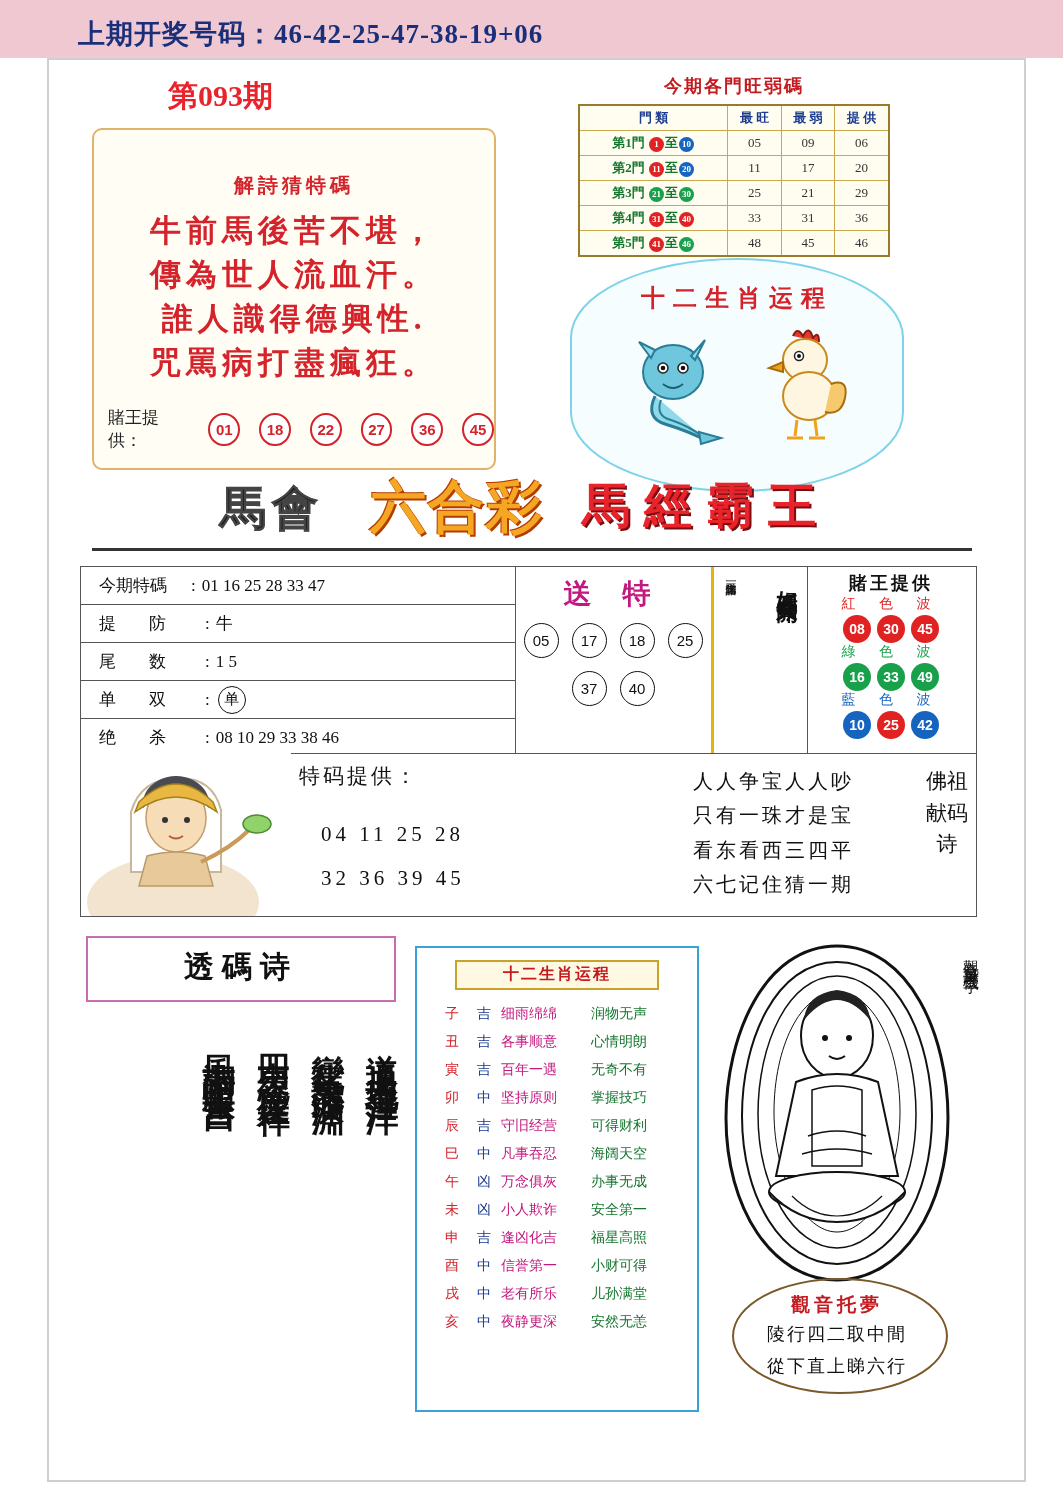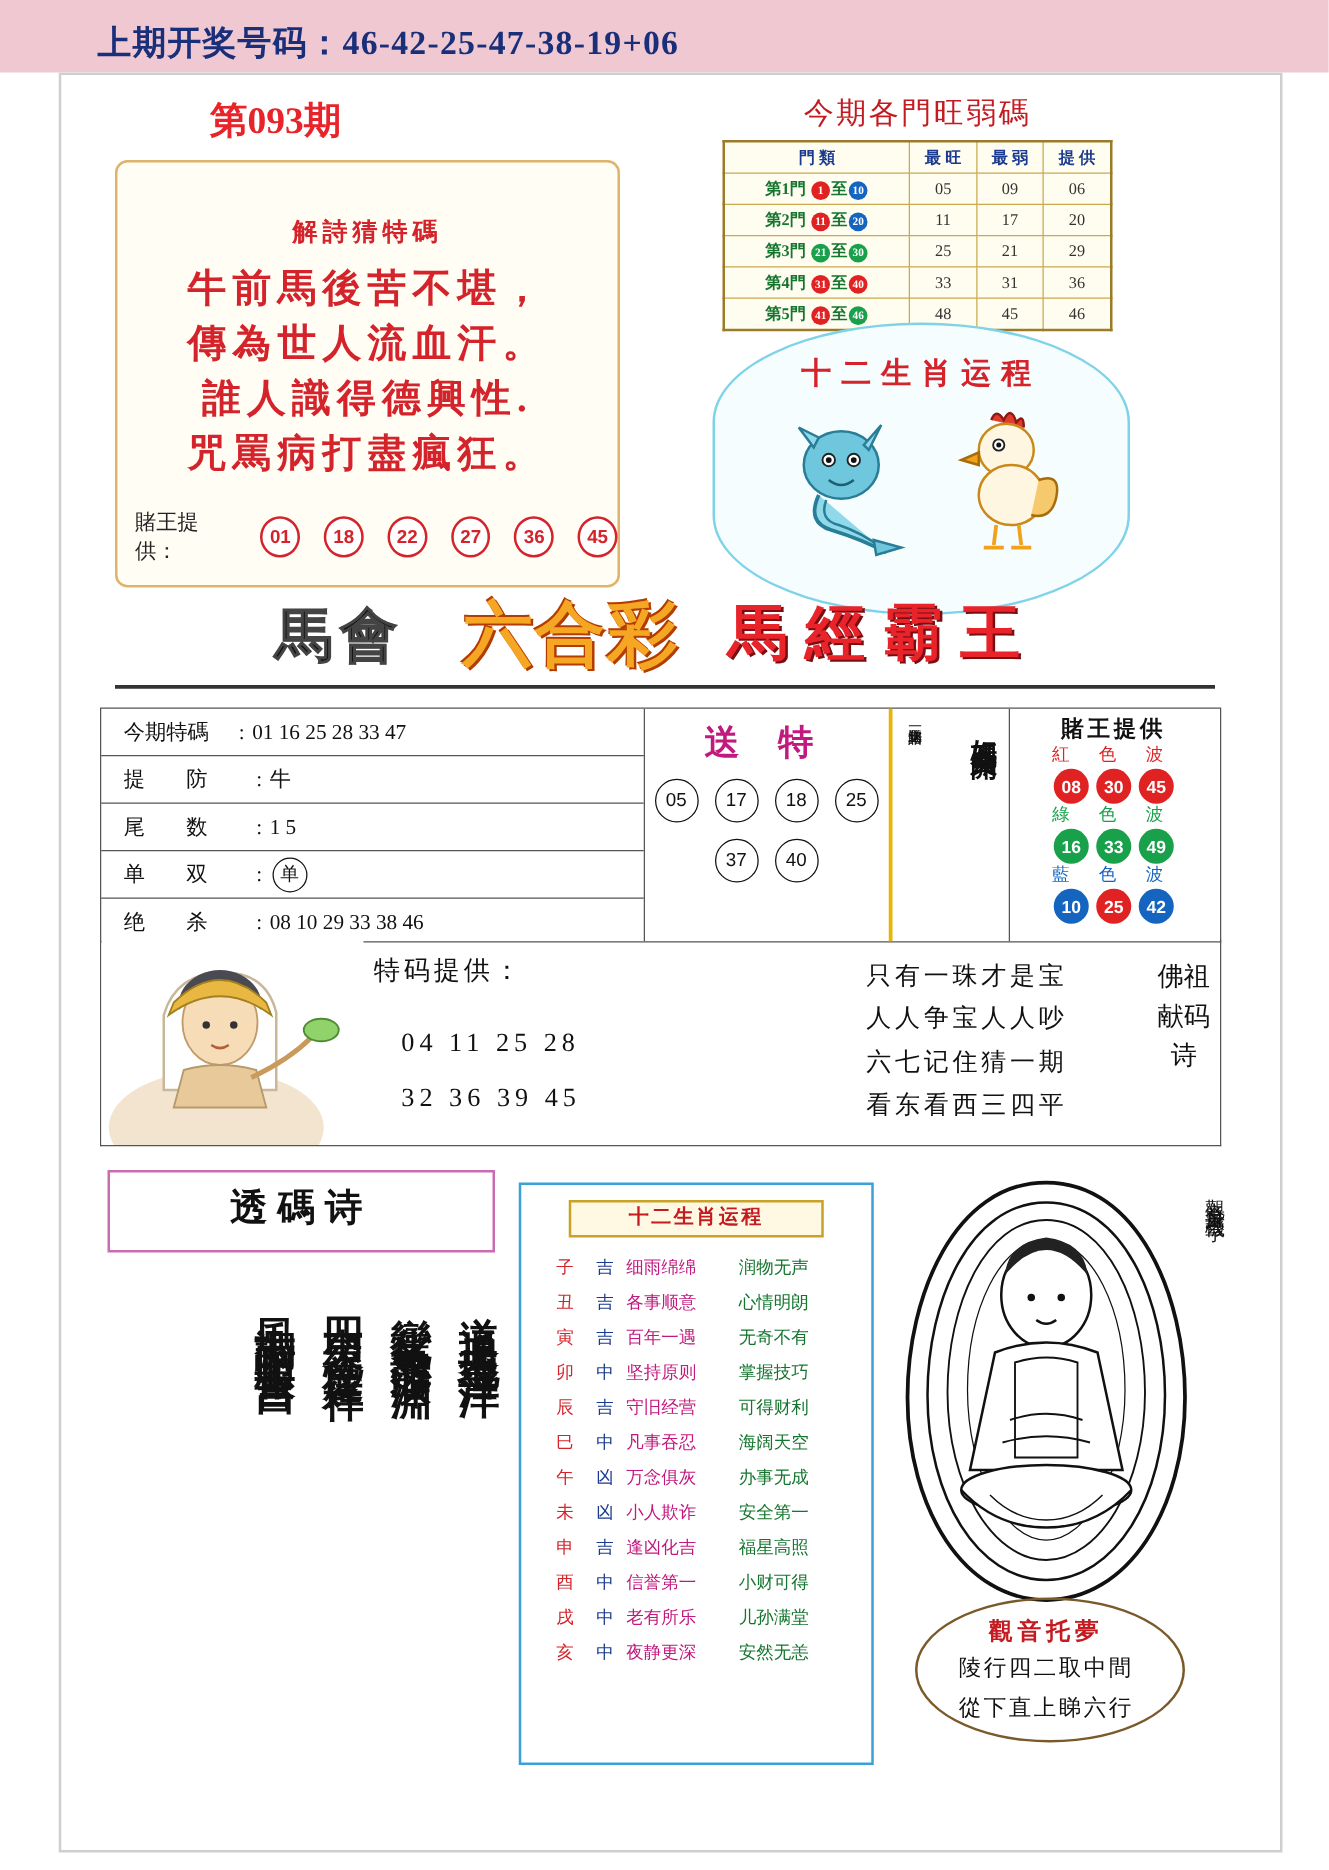--- a/index.html
+++ b/index.html
@@ -60,21 +60,21 @@
   .poem-foot .lbl{font-size:17px;color:#222;font-family:"Liberation Serif",serif;}
   .ball{
     display:inline-flex;align-items:center;justify-content:center;
     width:29px;height:29px;border-radius:50%;
     border:2px solid #d4232a;color:#d4232a;
     font-size:15px;font-weight:bold;background:#fff;
   }
   
   .hc-wrap{position:absolute;left:578px;top:74px;width:312px;}
   .hc-title{
-    text-align:center;font-size:24px;color:#c41b20;font-weight:normal;
+    text-align:center;font-size:18px;color:#c41b20;font-weight:bold;
     font-family:"Liberation Serif",serif;letter-spacing:2px;
   }
   .hc-table{
     margin-top:6px;border:2px solid #9a7b2a;background:#fffdf0;
     border-collapse:collapse;width:312px;
   }
   .hc-table th,.hc-table td{
     border:1px solid #caa84e;font-size:13px;text-align:center;
     padding:3px 0;color:#333;font-family:"Liberation Serif",serif;
   }
@@ -480,24 +480,24 @@
       </svg>
     </div>
     <div class="tema-mid">
       <div class="tema-title">特码提供：</div>
       <div class="tema-nums">
         <div>04  11  25  28</div>
         <div>32  36  39  45</div>
       </div>
     </div>
     <div class="tema-poem">
+      <div>人人争宝人人吵</div>
       <div>只有一珠才是宝</div>
-      <div>人人争宝人人吵</div>
+      <div>看东看西三四平</div>
       <div>六七记住猜一期</div>
-      <div>看东看西三四平</div>
     </div>
     <div class="tema-right">佛祖献码诗</div>
   </div>
 
   <div class="tmshi-box">
     <div class="t">透碼诗</div>
   </div>
 
   <div class="vpoem">
     <div class="col">道通天地喜洋洋</div>

